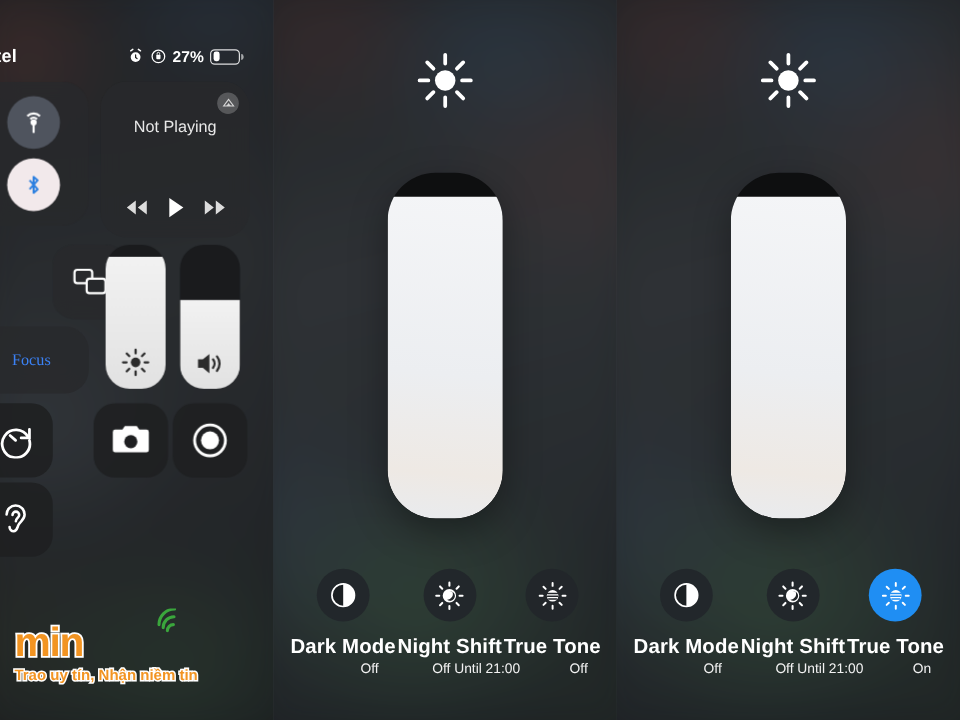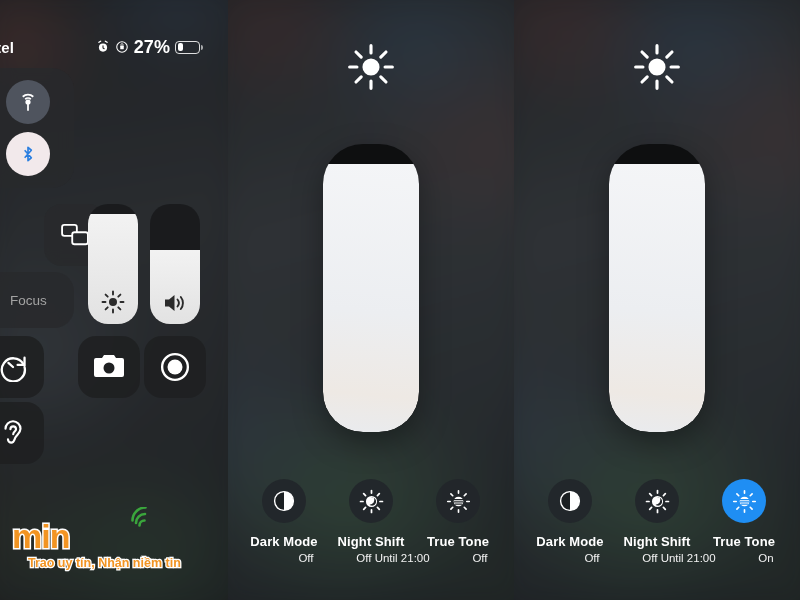--- a/index.html
+++ b/index.html
@@ -48,21 +48,21 @@
   }
 
   .dim { position:absolute; inset:0; background:rgba(0,0,0,.30); }
 
   
   .statusbar { position:absolute; top:36px; left:0; width:228px; height:22px;
                display:flex; align-items:center; color:#fff; z-index:6; }
   .carrier { font-size:15px; font-weight:600; letter-spacing:.2px; margin-left:-4px; }
   .status-right { margin-left:auto; display:flex; align-items:center; gap:5px;
                   margin-right:28px; }
-  .pct { font-size:18px; font-weight:600; letter-spacing:.1px; }
+  .pct { font-size:13px; font-weight:600; letter-spacing:.1px; }
   .batt { width:25px; height:13px; border:1.6px solid rgba(255,255,255,.85);
           border-radius:4px; position:relative; }
   .batt::after { content:""; position:absolute; right:-4px; top:3.4px;
                  width:2px; height:5px; border-radius:0 2px 2px 0;
                  background:rgba(255,255,255,.6); }
   .batt i { position:absolute; left:1.6px; top:1.6px; bottom:1.6px;
             width:26%; background:#fff; border-radius:2px; display:block; }
 
   
   .cc { position:absolute; z-index:5; }
@@ -88,22 +88,22 @@
   .media-ctrls { position:absolute; bottom:16px; left:0; right:0;
                  display:flex; justify-content:space-around;
                  align-items:center; padding:0 12px; }
 
   
   #mirror { left:44px; top:204px; width:62px; height:62px; border-radius:18px;
             display:flex; align-items:center; justify-content:center; }
   
   #focus { left:-62px; top:272px; width:136px; height:56px; border-radius:20px;
            display:flex; align-items:center; }
-  .focus-label { color:#a3a3a3; font-size:13.5px; font-weight:500;
-                 margin-left:72px; }
+  .focus-label { color:#3b82f6; font-size:13.5px; font-weight:500;
+                 margin-left:72px;font-family:Liberation Serif, serif; }
 
   
   .slider { position:absolute; border-radius:20px; overflow:hidden;
             background:rgba(25,26,28,.92); }
   #br-slider { left:88px; top:204px; width:50px; height:120px; }
   #vol-slider{ left:150px; top:204px; width:50px; height:120px; }
   .fill { position:absolute; left:0; right:0; bottom:0;
           background:linear-gradient(180deg,#f2f2f2,#e2e2e2); }
   .slider-ic { position:absolute; bottom:10px; left:0; right:0;
                display:flex; justify-content:center; }
@@ -125,34 +125,34 @@
   .big-slider .fill { background:linear-gradient(185deg,#f4f5f7 0%, #eceef1 55%,
                       #eee9e4 85%, #e9ebee 100%); border-radius:0 0 40px 40px; }
 
   .toggles { position:absolute; bottom:36px; left:0; right:0; z-index:4;
              display:flex; justify-content:space-around; padding:0 14px; }
   .tg { display:flex; flex-direction:column; align-items:center; width:90px; }
   .tg-circ { width:44px; height:44px; border-radius:50%;
              display:flex; align-items:center; justify-content:center;
              background:rgba(34,38,42,.92); }
   .tg-circ.on { background:#1f8ef3; }
-  .tg-name { margin-top:11px; color:#fff; font-size:13px; font-weight:600;
+  .tg-name { margin-top:11px; color:#fff; font-size:17px; font-weight:600;
              letter-spacing:.1px; white-space:nowrap; }
   .tg-state{ margin-top:3px; color:#f2f2f2; font-size:11.5px; font-weight:400;
              white-space:nowrap;margin-left:44px; }
 
   
   #watermark { position:absolute; left:12px; bottom:30px; z-index:9;
                width:200px; }
   .wm-word { font-size:34px; font-weight:800; letter-spacing:-1px;
              line-height:1; display:flex; align-items:flex-start; }
   .wm-min { color:#f29422; -webkit-text-stroke:3px #fff; paint-order:stroke fill; }
   .wm-mob { color:#3aa63c; -webkit-text-stroke:3px #fff; paint-order:stroke fill;
             margin-left:6px; }
-  .wm-tag { margin-top:3px; margin-left:16px; color:#f29422; font-size:12.5px;
+  .wm-tag { margin-top:3px; margin-left:0; color:#f29422; font-size:12.5px;
             font-weight:700; -webkit-text-stroke:2.5px #fff;
             paint-order:stroke fill; }
   .wm-wifi { position:absolute; left:118px; top:-12px; }
   svg { display:block; }
 </style>
 </head>
 <body>
 
 <div id="screen">
 
@@ -194,20 +194,46 @@
             <rect x="11.1" y="13" width="1.8" height="8" rx=".9"></rect>
           </svg>
       </div>
       <div class="conn-circ c-bt">
         <svg width="20" height="22" viewBox="0 0 24 24" fill="none" stroke="#2b7fe0" stroke-width="2" stroke-linejoin="round">
             <path d="M8 7.5 16 16.5 12 20V4l4 3.5L8 16.5"></path>
           </svg>
       </div>
     </div>
 
+    <div class="cc mod" id="media">
+      <span class="airplay">
+        <svg width="11" height="11" viewBox="0 0 24 24" fill="#d8d8d8">
+            <path d="M12 4 3 16h18z" fill="none" stroke="#d8d8d8" stroke-width="2"></path>
+            <path d="M12 10.5 8 16h8z"></path>
+          </svg>
+      </span>
+      <div class="media-title">Not Playing</div>
+      <div class="media-ctrls">
+        <span>
+          <svg width="20" height="14" viewBox="0 0 24 16" fill="#dcdcdc">
+              <path d="M11 1 2 8l9 7zM22 1l-9 7 9 7z"></path>
+            </svg>
+        </span>
+        <span>
+          <svg width="15" height="18" viewBox="0 0 16 20" fill="#fff">
+              <path d="M2 1l13 9-13 9z"></path>
+            </svg>
+        </span>
+        <span>
+          <svg width="20" height="14" viewBox="0 0 24 16" fill="#dcdcdc">
+              <path d="M2 1l9 7-9 7zM13 1l9 7-9 7z"></path>
+            </svg>
+        </span>
+      </div>
+    </div>
 
     <div class="cc mod" id="mirror">
       <svg width="30" height="24" viewBox="0 0 32 26" fill="none" stroke="#fff" stroke-width="2">
         <rect x="2" y="2" width="16" height="12" rx="2.5"></rect>
         <rect x="13" y="10" width="17" height="13" rx="2.5" fill="#26282b"></rect>
       </svg>
     </div>
 
     <div class="cc mod" id="focus">
       <span class="focus-label">Focus</span>

